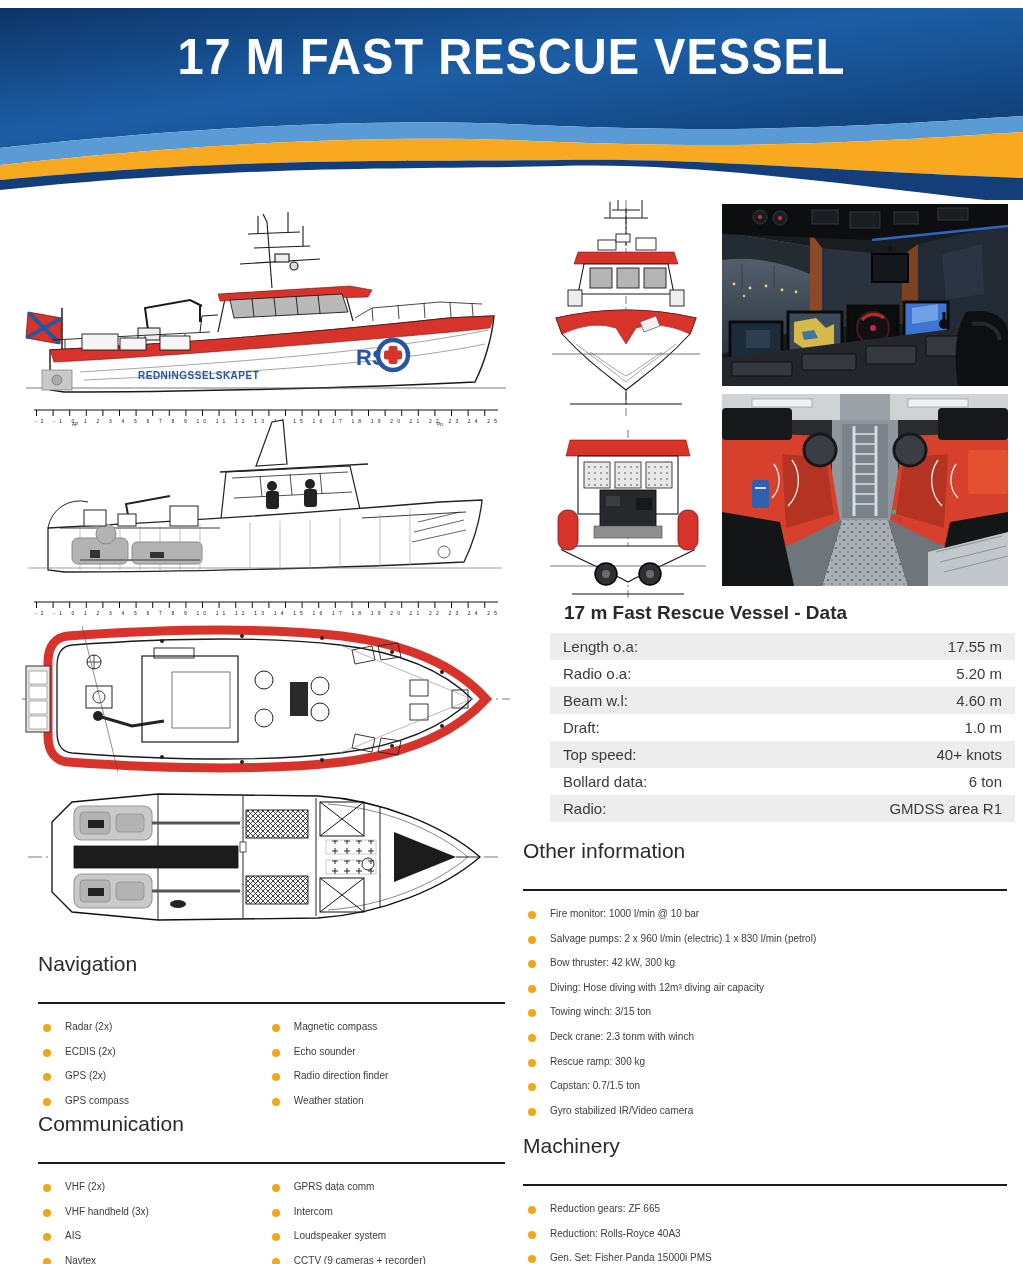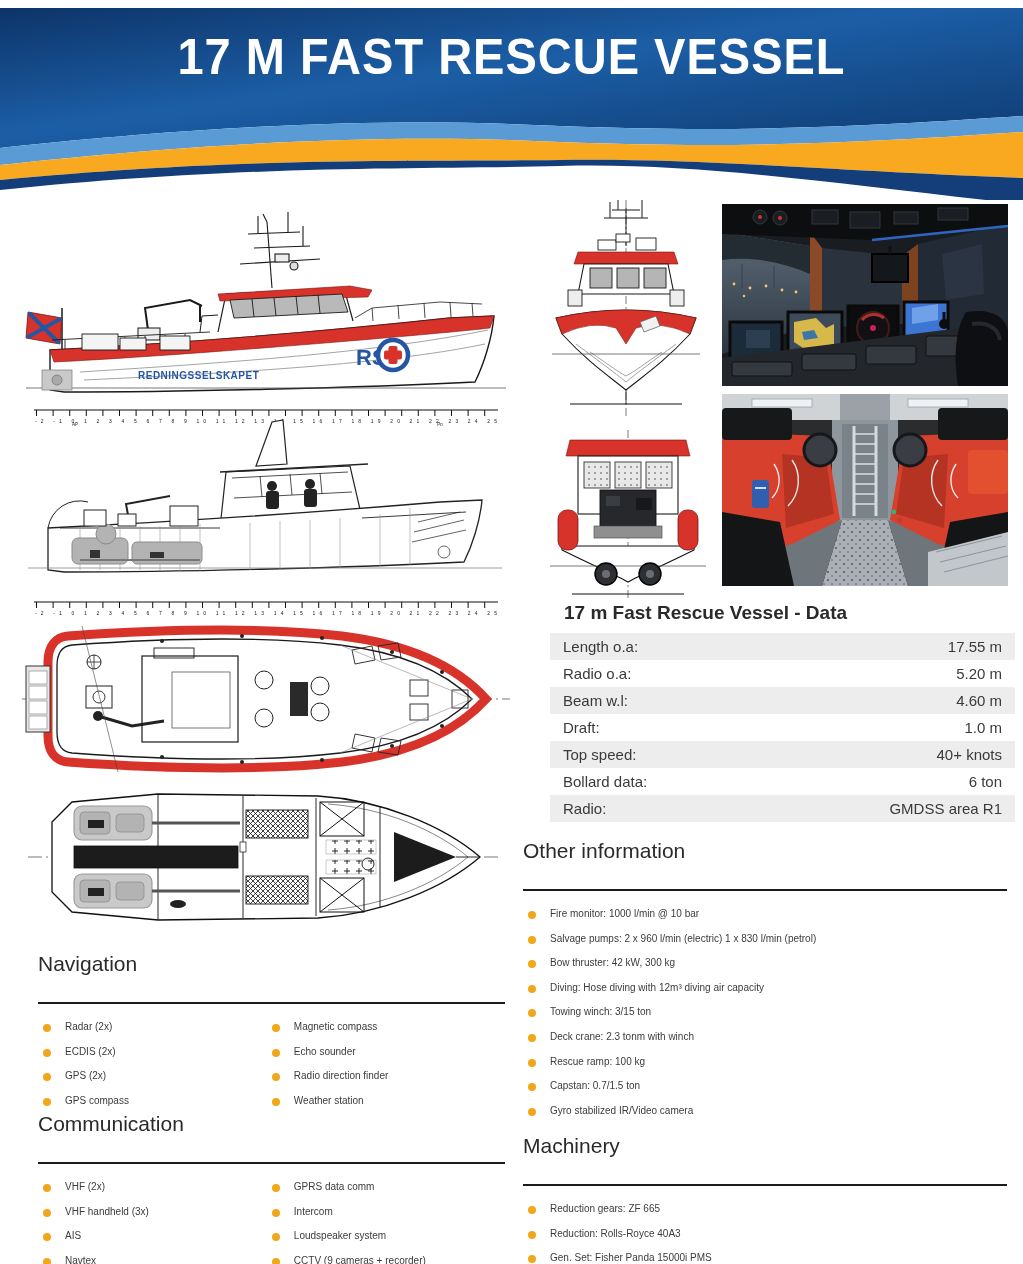--- a/index.html
+++ b/index.html
@@ -607,21 +607,21 @@
 
   <div class="section" style="left:523px;top:831px;width:484px;">
     <h2 class="sec-head">Other information</h2>
     <ul class="bullets">
       <li>Fire monitor: 1000 l/min @ 10 bar</li>
       <li>Salvage pumps: 2 x 960 l/min (electric) 1 x 830 l/min (petrol)</li>
       <li>Bow thruster: 42 kW, 300 kg</li>
       <li>Diving: Hose diving with 12m³ diving air capacity</li>
       <li>Towing winch: 3/15 ton</li>
       <li>Deck crane: 2.3 tonm with winch</li>
-      <li>Rescue ramp: 100 kg</li>
+      <li>Rescue ramp: 300 kg</li>
       <li>Capstan: 0.7/1.5 ton</li>
       <li>Gyro stabilized IR/Video camera</li>
     </ul>
   </div>
 
   <div class="section" style="left:523px;top:1126px;width:484px;">
     <h2 class="sec-head">Machinery</h2>
     <ul class="bullets">
       <li>Reduction gears: ZF 665</li>
       <li>Reduction: Rolls-Royce 40A3</li>

